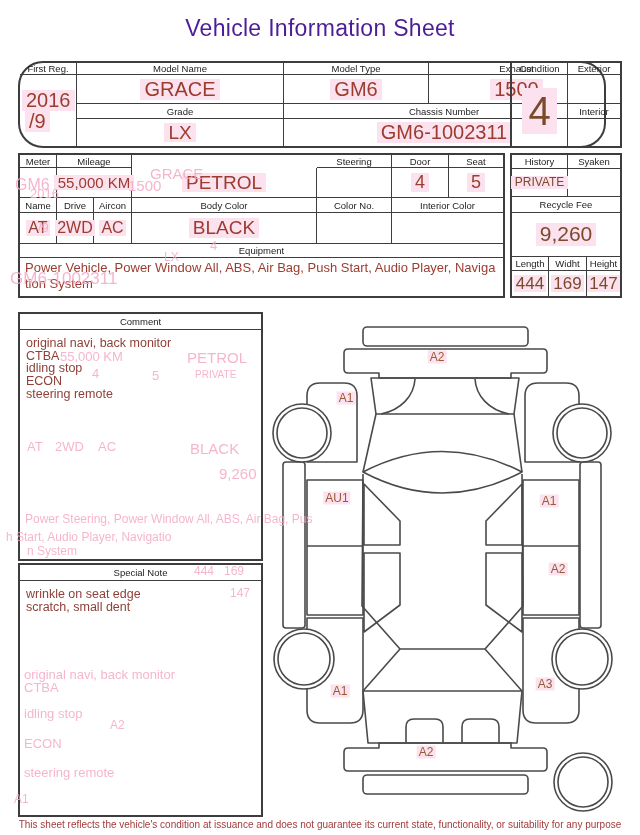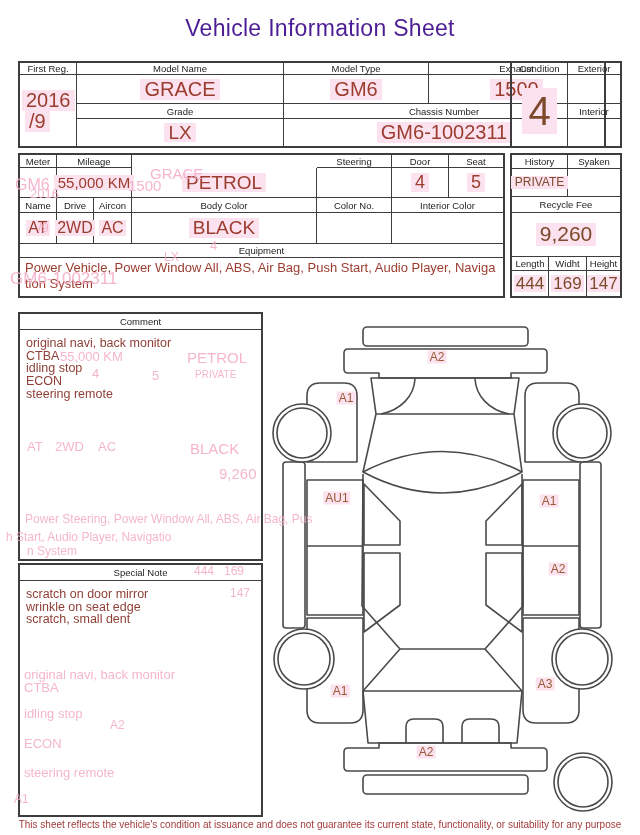--- a/index.html
+++ b/index.html
@@ -14,21 +14,21 @@
          font-size:23px;color:#4c1d95;letter-spacing:.3px;}
   .box{position:absolute;border:2px solid var(--line);box-sizing:border-box;background:transparent;}
   .grid{display:grid;}
   .c{display:flex;align-items:center;justify-content:center;overflow:visible;box-sizing:border-box;}
   .h{font-size:9.5px;color:#1c1c1c;white-space:nowrap;}
   .br{border-right:1.5px solid var(--line);}
   .bb{border-bottom:1.5px solid var(--line);}
   .hl{background:var(--highlight-pink);padding:0 4px;white-space:nowrap;display:inline-block;line-height:1.05;}
   .red{color:var(--value-red);}
   .brown{color:var(--value-brown);}
-  .tableA{left:18px;top:61px;width:588px;height:87px;grid-template-columns:57px 207px 145px 1fr;grid-template-rows:12px 29px 15px 1fr;}
+  .tableA{left:18px;top:61px;width:588px;height:87px;grid-template-columns:57px 207px 145px 1fr;grid-template-rows:12px 29px 15px 1fr;border-radius:25px;}
   .condBox{left:510px;top:61px;width:112px;height:87px;grid-template-columns:56px 1fr;grid-template-rows:12px 29px 15px 1fr;}
   .tableB{left:18px;top:153px;width:487px;height:145px;grid-template-columns:37px 37px 38px 185px 75px 57px 1fr;grid-template-rows:13px 30px 15px 31px 14px 1fr;}
   .histBox{left:510px;top:153px;width:112px;height:145px;grid-template-columns:37px 19px 19px 1fr;grid-template-rows:14px 28px 16px 44px 14px 1fr;}
   .firstreg{flex-direction:column;align-items:flex-start;justify-content:center;padding-left:2px;font-size:20px;line-height:21px;}
   .equip{align-items:flex-start;justify-content:flex-start;text-align:left;
          font-size:13px;line-height:1.25;padding:2px 5px;word-break:break-all;color:var(--value-red);}
   .secBox{left:18px;width:245px;}
   .sec-h{height:15px;border-bottom:1.5px solid var(--line);display:flex;align-items:center;justify-content:center;font-size:9.5px;color:#1c1c1c;}
   .sec-body{padding:7px 6px 0 6px;color:var(--note-red);font-size:12.5px;line-height:12.7px;}
   .sec-body div{white-space:nowrap;}
@@ -165,21 +165,20 @@
       <div>CTBA</div>
       <div>idling stop</div>
       <div>ECON</div>
       <div>steering remote</div>
     </div>
   </div>
 
   <div class="box secBox" style="top:563px;height:254px;">
     <div class="sec-h">Special Note</div>
     <div class="sec-body">
-      <div>scratch on door mirror</div>
       <div>wrinkle on seat edge</div>
       <div>scratch, small dent</div>
     </div>
   </div>
 
   <div class="diagram">
     <svg width="380" height="512" viewBox="0 0 380 512" fill="none" stroke="#4a4a4a" stroke-width="1.6" stroke-linejoin="round">
       <g>
         <rect x="23" y="152" width="22" height="166" rx="3"></rect>
         <rect x="320" y="152" width="21" height="166" rx="3"></rect>

